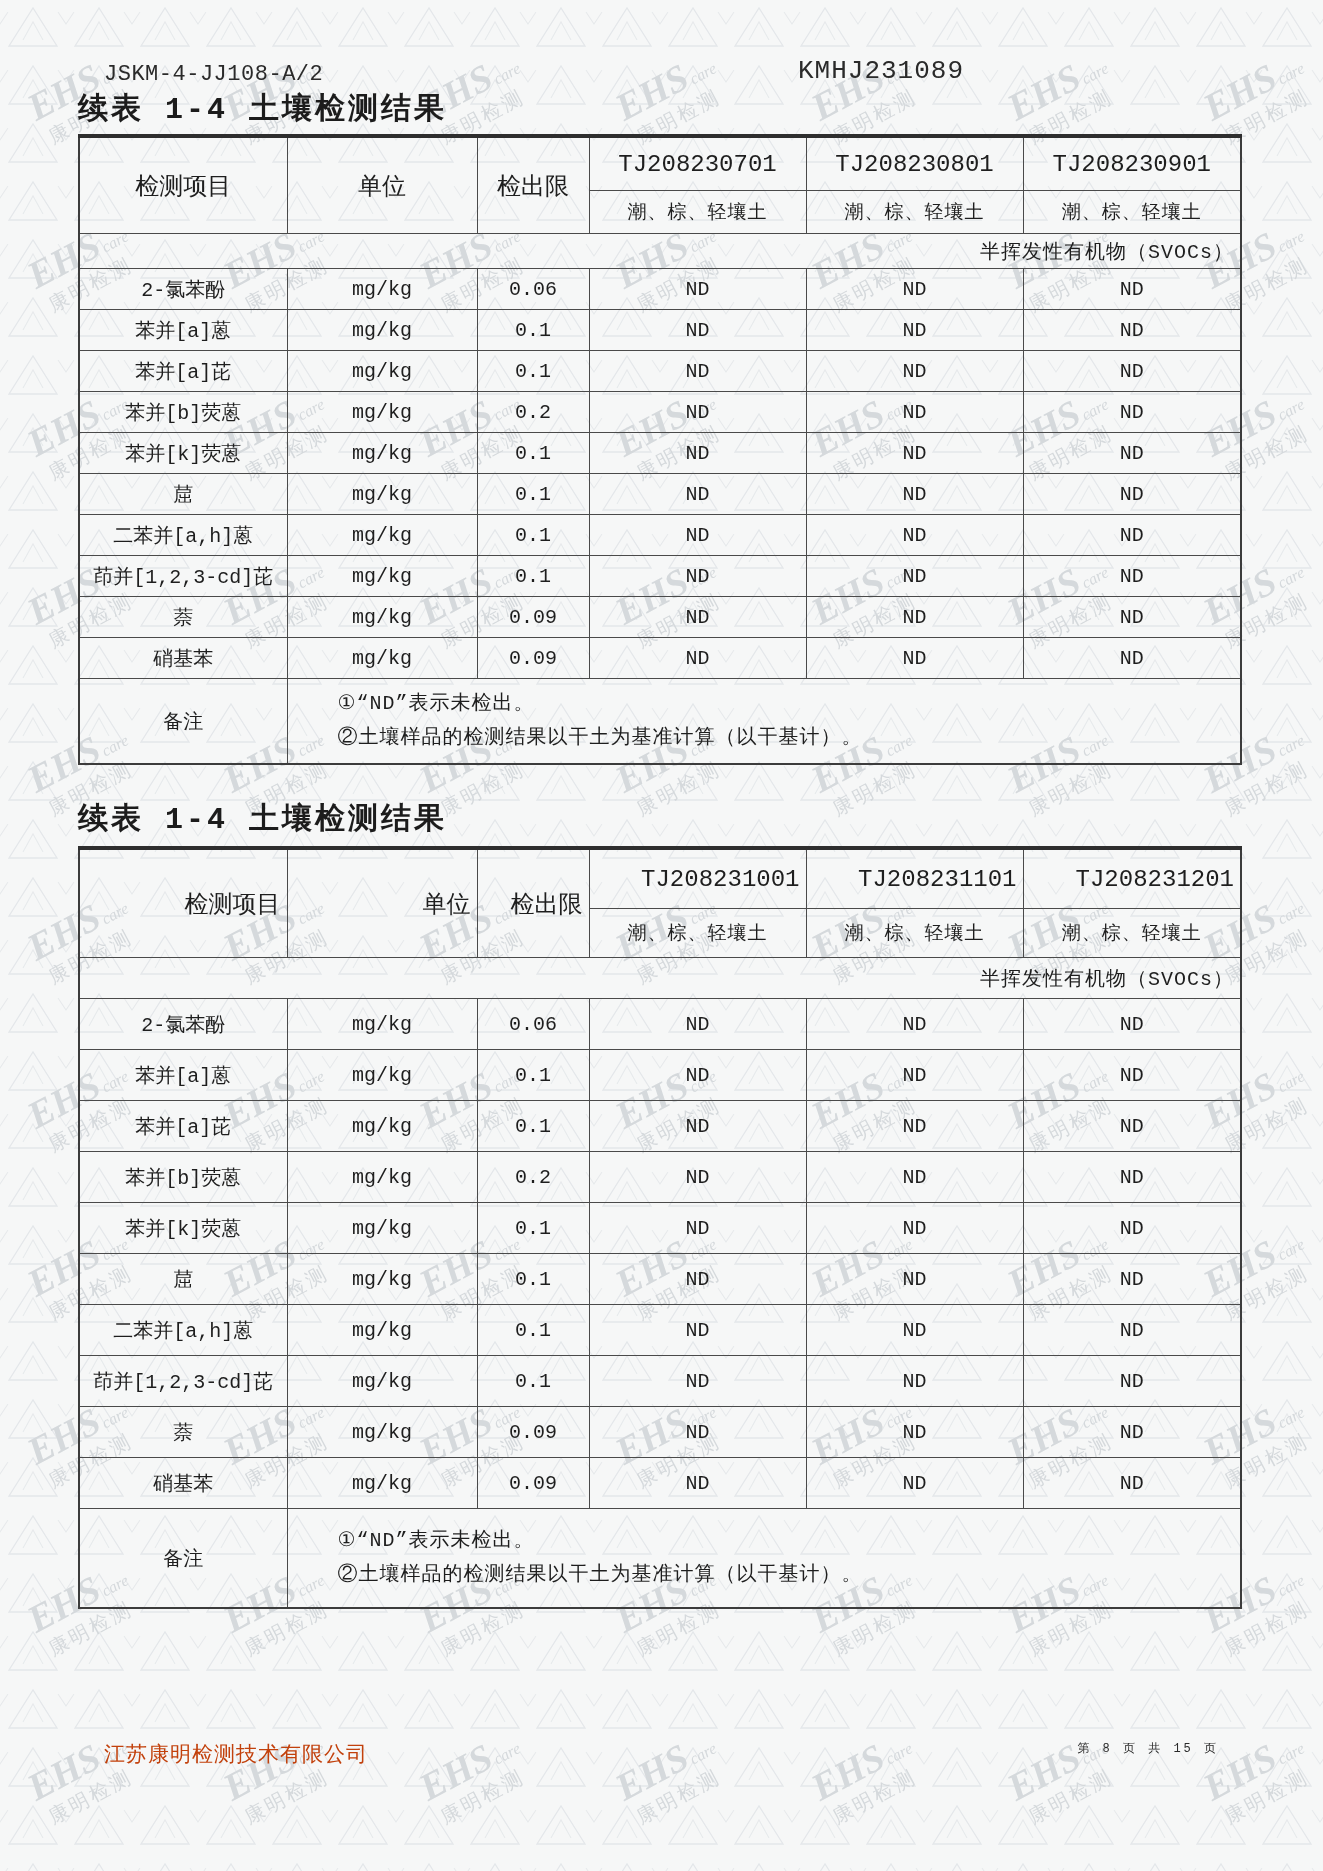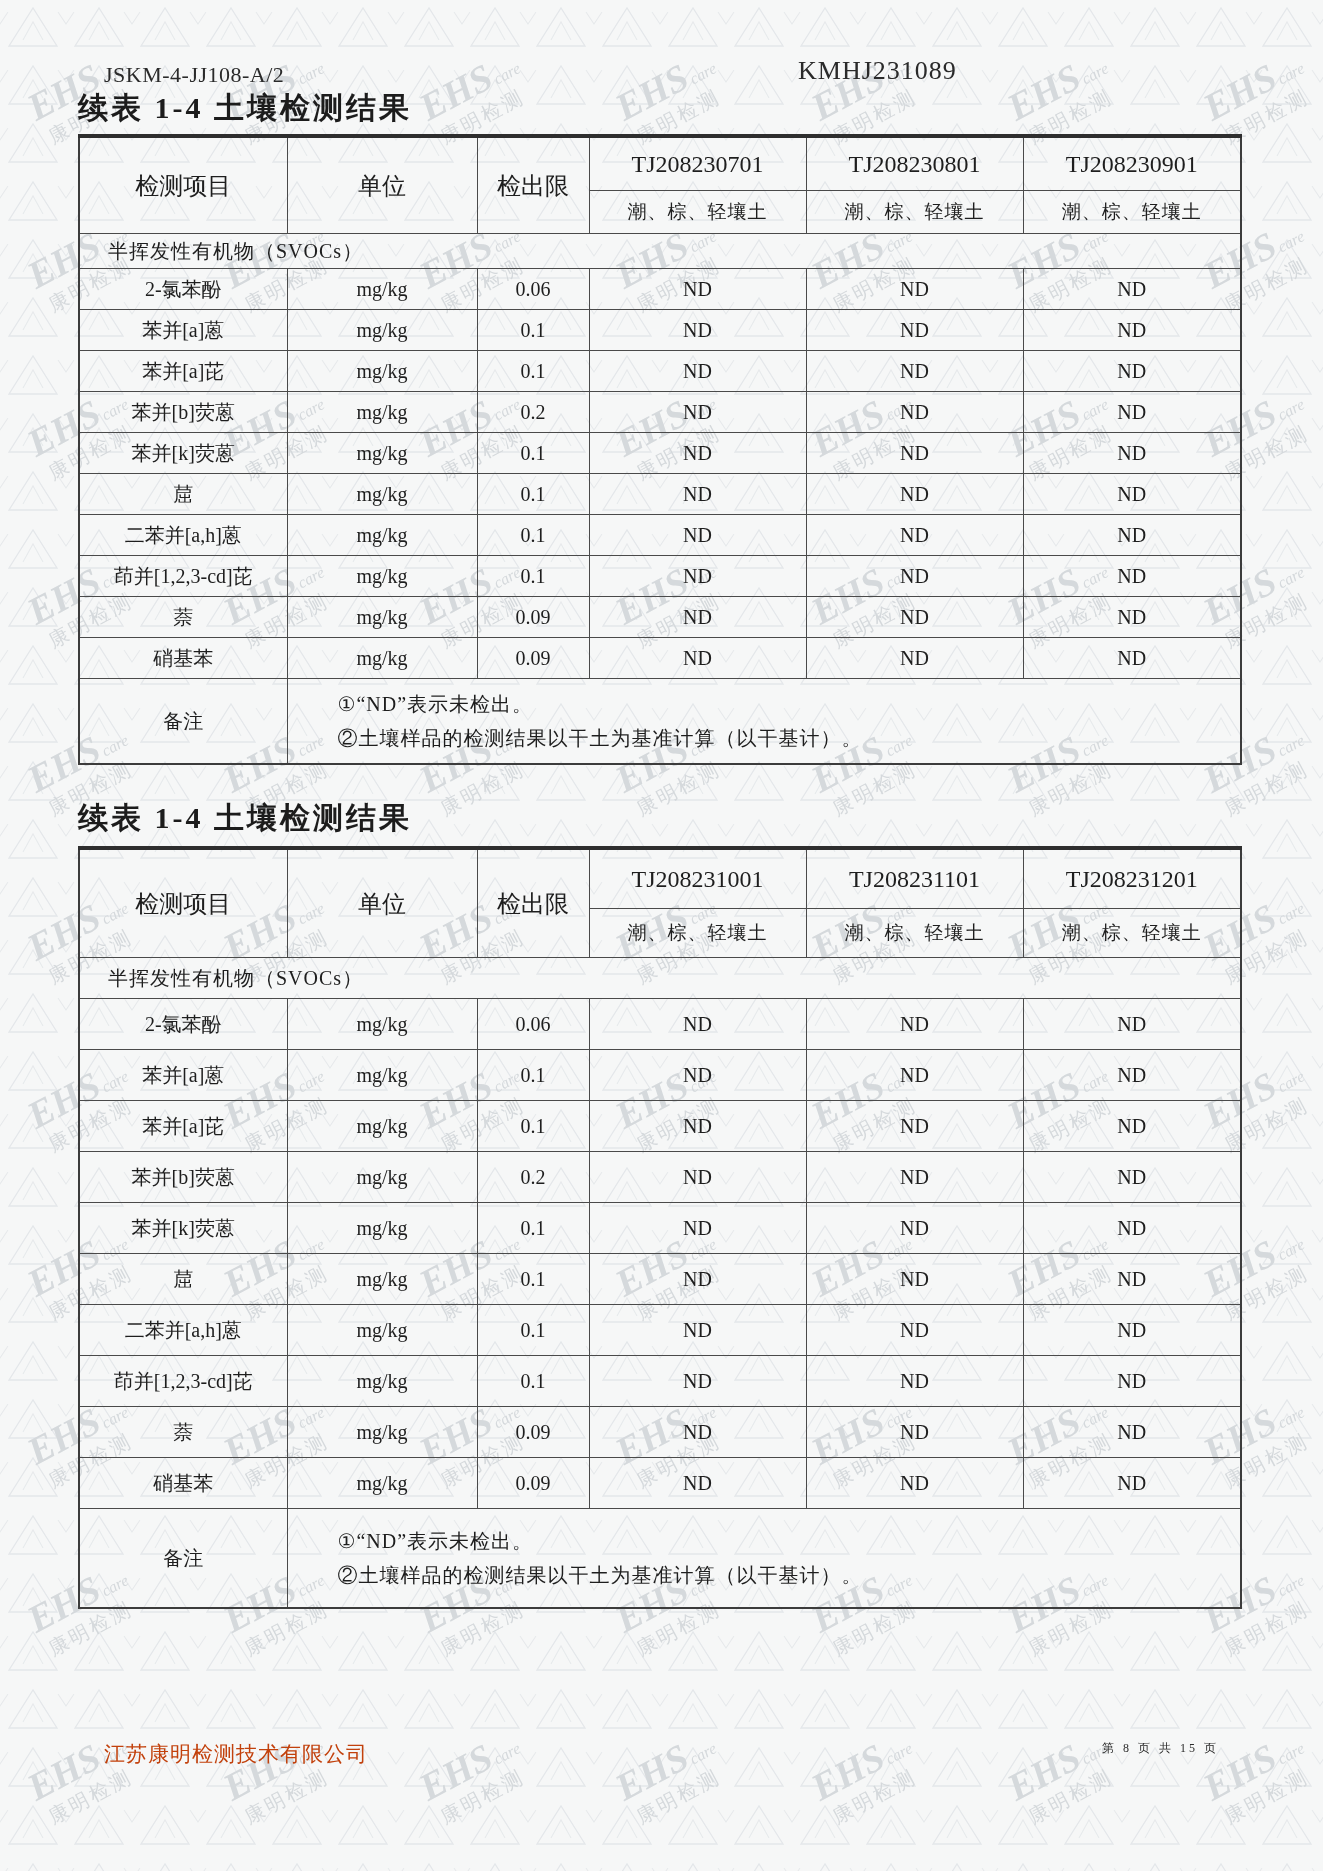--- a/index.html
+++ b/index.html
@@ -2,21 +2,21 @@
 <html><head>
 <meta charset="utf-8">
 <style>
   html,body{margin:0;padding:0;}
   body{
     width:1323px;height:1871px;position:relative;overflow:hidden;
     background:#f6f7f7;color:#222;
     font-family:"Liberation Serif", serif;
   }
   .bg-svg{position:absolute;left:0;top:0;z-index:0;}
-  .content{position:absolute;left:0;top:0;width:1323px;height:1550px;z-index:1;}
+  .content{position:absolute;left:0;top:0;width:1323px;height:1550px;z-index:1;font-family:Liberation Mono, monospace;}
 
   .doc-code{position:absolute;left:104px;top:62px;font-size:22px;letter-spacing:.5px;color:#2a2a2a;}
   .report-no{position:absolute;left:798px;top:56px;font-size:26px;letter-spacing:1px;color:#2a2a2a;}
 
   .tbl-title{position:absolute;left:78px;width:1162px;
     font-size:30px;font-weight:bold;letter-spacing:3px;color:#1c1c1c;}
   #title1{top:88px;}
   #title2{top:798px;}
 
   table.report{position:absolute;left:78px;width:1162px;border-collapse:collapse;table-layout:fixed;
@@ -24,24 +24,24 @@
   #table1{top:134px;}
   #table2{top:846px;}
   table.report{border:2px solid #3c3c3c;border-top:4px solid #2e2e2e;}
   table.report th, table.report td{
     border:1px solid #4a4a4a;background:transparent;
     font-size:20px;text-align:center;vertical-align:middle;
     padding:2px 6px;color:#1e1e1e;font-weight:normal;
   }
   table.report thead tr.idrow th{height:48px;font-size:24px;}
   table.report thead tr.soilrow th{height:38px;font-size:19px;letter-spacing:1px;}
-  #table2 thead tr.idrow th{height:54px;}
+  #table2 thead tr.idrow th{height:54px;text-align:right;}
   #table2 thead tr.soilrow th{height:44px;}
 
-  tr.section td{ text-align:left;height:30px;font-size:20px;padding-left:28px;letter-spacing:1px;}
+  tr.section td{ text-align:right;height:30px;font-size:20px;padding-left:28px;letter-spacing:1px;}
   #table2 tr.section td{height:36px;}
 
   tbody.rows td{height:36px;}
   #table2 tbody.rows td{height:46px;}
 
   tr.remark td{height:72px;}
   tr.remark td.remark-content{text-align:left;padding:6px 10px;}
   tr.remark .remark-line{font-size:20px;line-height:34px;letter-spacing:1px;margin-left:40px;}
   #table2 tr.remark td{height:86px;}
 

